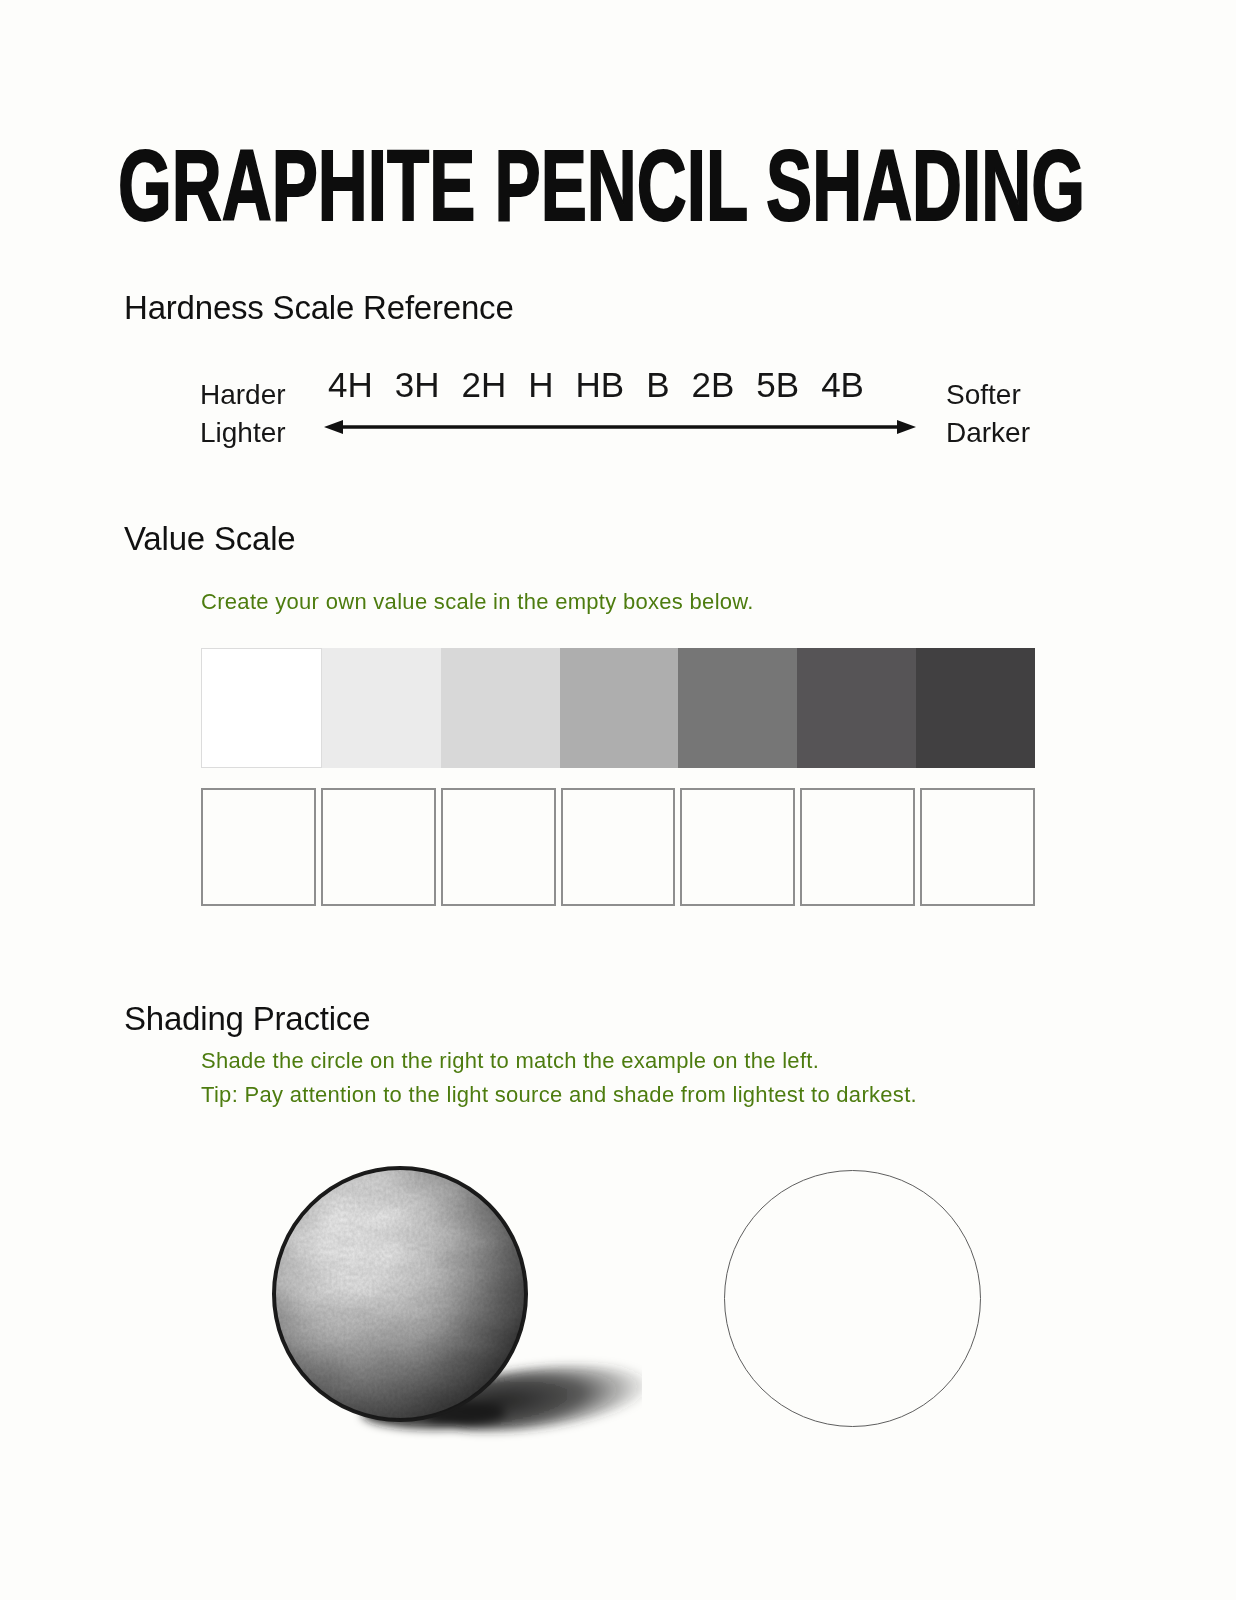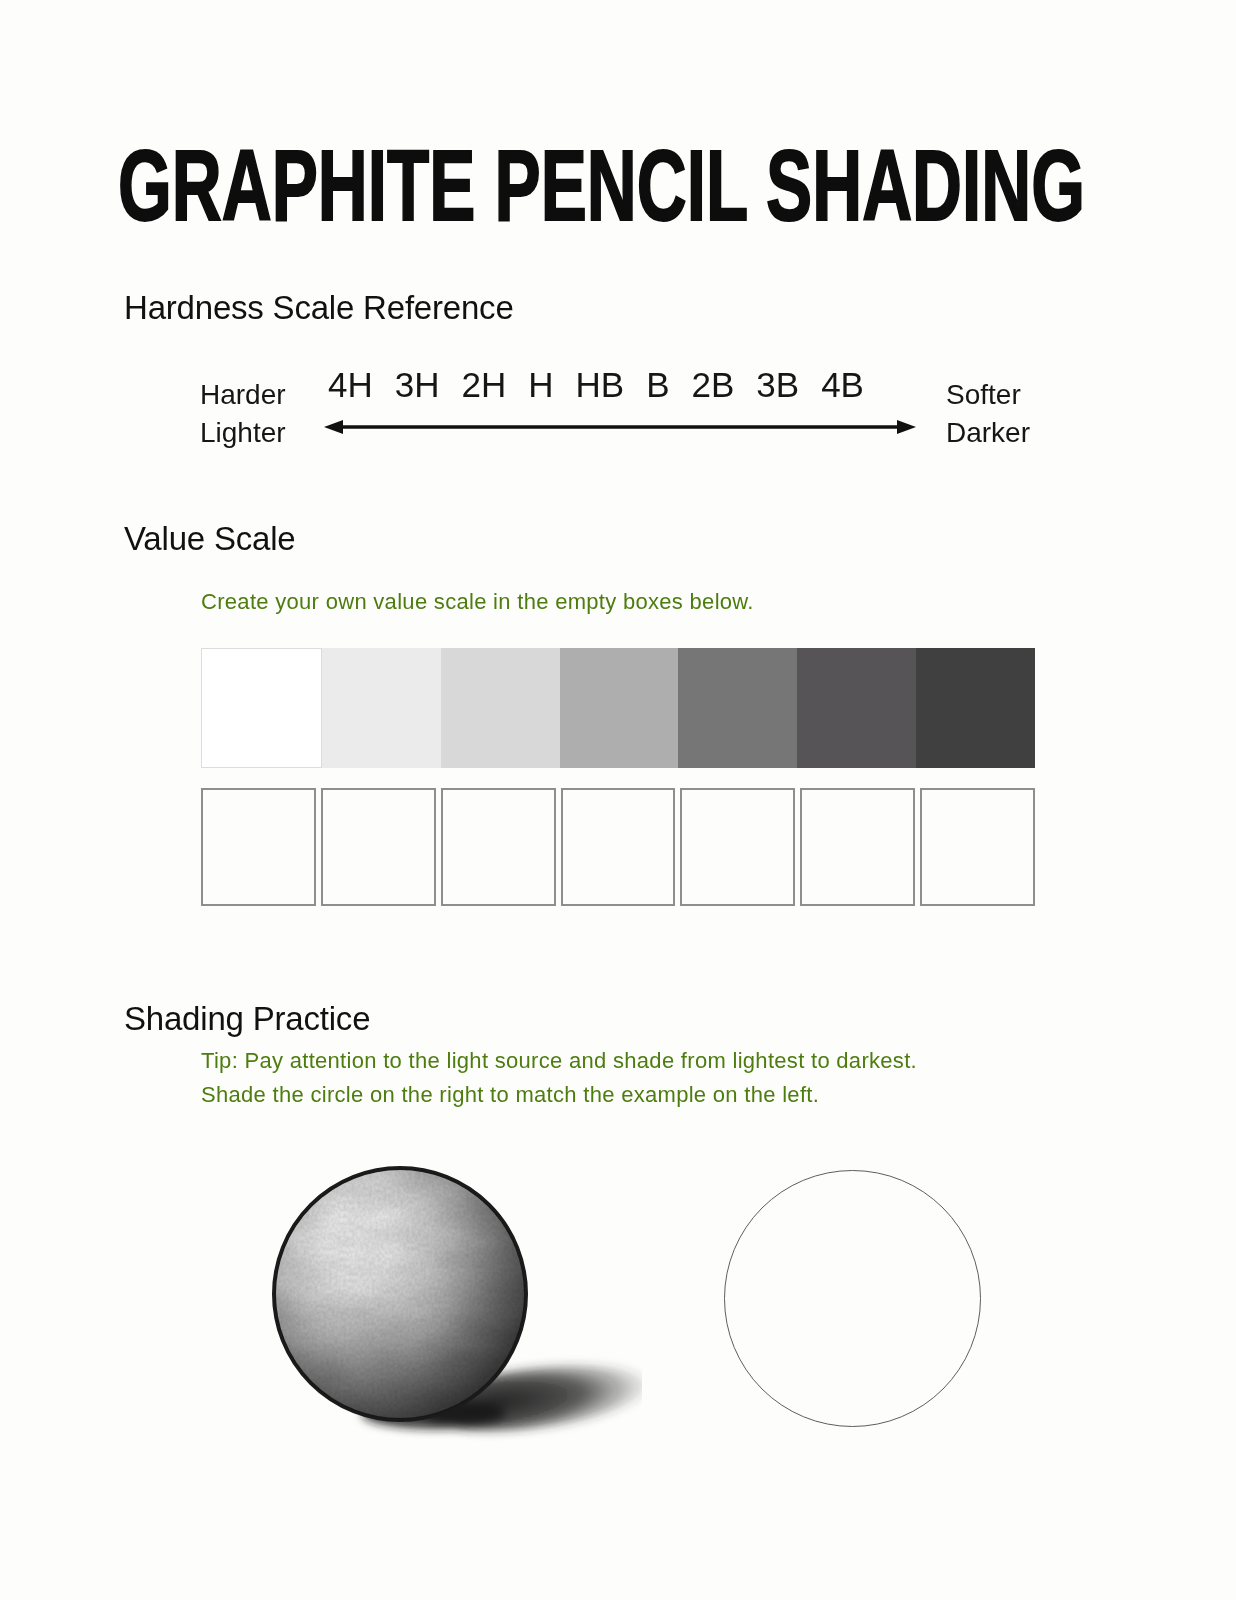--- a/index.html
+++ b/index.html
@@ -113,21 +113,21 @@
   </div>
 
   <div class="grade-row">
       <span>4H</span>
       <span>3H</span>
       <span>2H</span>
       <span>H</span>
       <span>HB</span>
       <span>B</span>
       <span>2B</span>
-      <span>3B</span>
+      <span>5B</span>
       <span>4B</span>
     </div>
 
   <svg class="arrow-svg" width="592" height="20" viewBox="0 0 592 20">
     <line x1="14" y1="10" x2="578" y2="10" stroke="#111" stroke-width="3.5"></line>
     <polygon points="0,10 19,3 19,17" fill="#111"></polygon>
     <polygon points="592,10 573,3 573,17" fill="#111"></polygon>
   </svg>
 
   <div id="label-softer-darker" class="scale-label">
@@ -154,22 +154,22 @@
       <div class="emptybox"></div>
       <div class="emptybox"></div>
       <div class="emptybox"></div>
       <div class="emptybox"></div>
       <div class="emptybox"></div>
     </div>
 
   <div id="heading-practice" class="section-heading">Shading Practice</div>
 
   <div id="practice-instructions" class="body-text">
+    <div>Shade the circle on the right to match the example on the left.</div>
     <div>Tip: Pay attention to the light source and shade from lightest to darkest.</div>
-    <div>Shade the circle on the right to match the example on the left.</div>
   </div>
 
   <svg class="sphere-svg" width="404" height="330" viewBox="0 0 404 330">
     <defs>
       <radialGradient id="ballGrad" cx="0.33" cy="0.29" r="0.95">
         <stop offset="0" stop-color="#ffffff"></stop>
         <stop offset="0.16" stop-color="#f2f2f2"></stop>
         <stop offset="0.32" stop-color="#d3d3d3"></stop>
         <stop offset="0.48" stop-color="#a5a5a5"></stop>
         <stop offset="0.63" stop-color="#707070"></stop>

